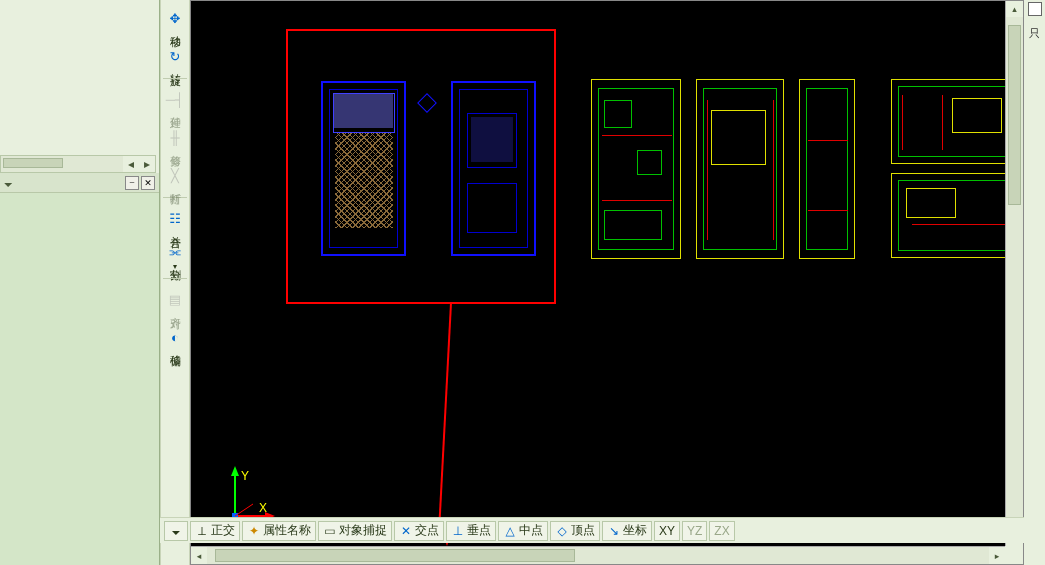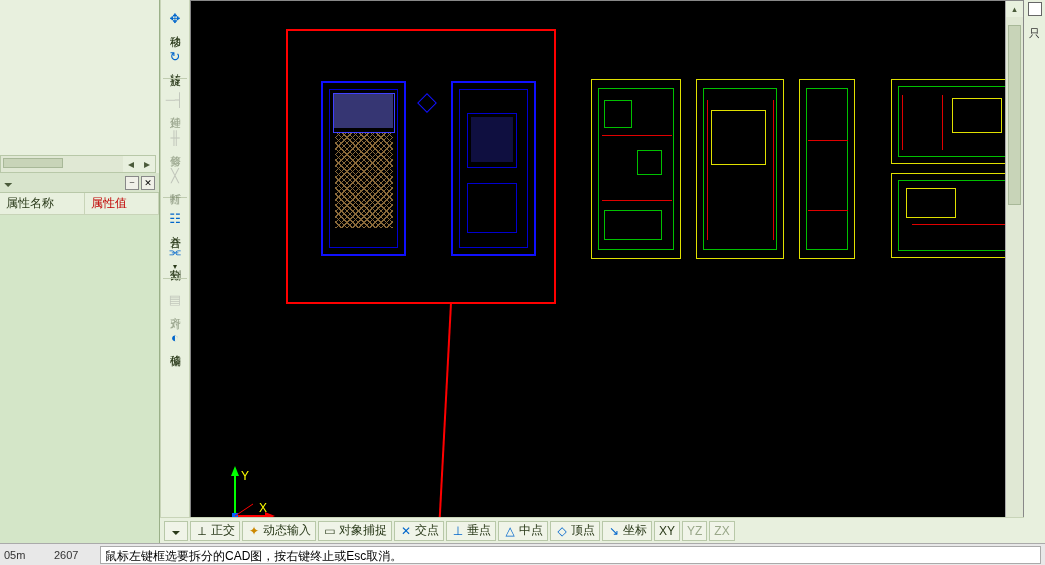--- a/index.html
+++ b/index.html
@@ -76,24 +76,20 @@
         <div class="arr">▸</div>
       </div>
     </div>
     <div class="panel-hdr">
       <span style="color:#4a5a3a">🞃</span>
       <div class="btns">
         <div class="x">⎯</div>
         <div class="x">✕</div>
       </div>
     </div>
-    <div class="prop-table">
-      <div class="col c1">属性名称</div>
-      <div class="col c2">属性值</div>
-    </div>
     <div class="prop-body"></div>
   </div>
 
   <div class="tool-col" id="toolcol">
       <div class="tool-btn">
         <div class="ic" style="color: rgb(0, 102, 204);">✥</div>
         <div class="lbl">移动</div>
       </div>
       <div class="tool-btn">
         <div class="ic" style="color: rgb(0, 102, 204);">↻</div>
@@ -223,21 +219,21 @@
   <div class="status-row">
     <div class="sbtn">
         <span class="si">🞃</span>
       </div>
     <div class="sbtn">
         <span class="si">⟂</span>
         <span>正交</span>
       </div>
     <div class="sbtn">
         <span class="si" style="color:#c80">✦</span>
-        <span>动态输入</span>
+        <span>属性名称</span>
       </div>
     <div class="sbtn">
         <span class="si">▭</span>
         <span>对象捕捉</span>
       </div>
     <div class="sbtn">
         <span class="si" style="color:#06c">✕</span>
         <span>交点</span>
       </div>
     <div class="sbtn">
@@ -260,18 +256,13 @@
         <span>XY</span>
       </div>
     <div class="sbtn off">
         <span>YZ</span>
       </div>
     <div class="sbtn off">
         <span>ZX</span>
       </div>
   </div>
 
-  <div class="cmd-row">
-    <div class="coord">05m</div>
-    <div class="coord">2607</div>
-    <div class="cmd-text">鼠标左键框选要拆分的CAD图，按右键终止或Esc取消。</div>
-  </div>
 </div>
 
 </body></html>

